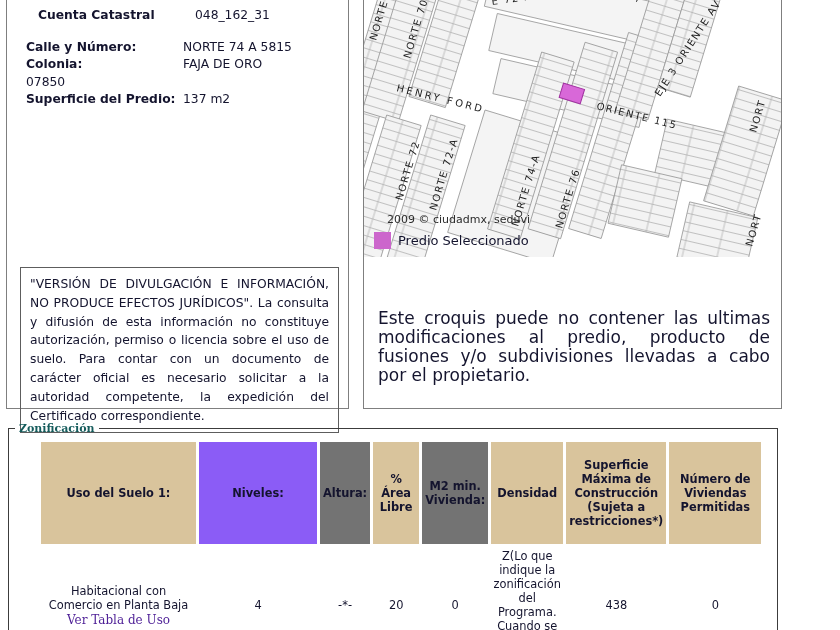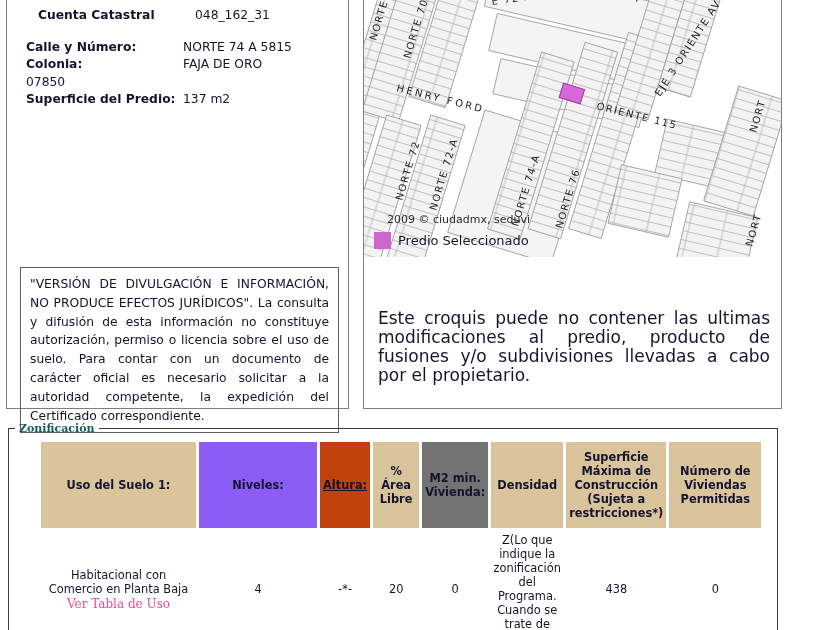--- a/index.html
+++ b/index.html
@@ -39,21 +39,21 @@
     border:1px solid #3c3c3c;box-sizing:border-box;padding:0;margin:0;
   }
   #zonificacion legend{
     font-family:"DejaVu Serif","Liberation Serif",serif;
     font-weight:bold;font-size:11px;color:#155c5c;
     margin-left:6px;padding:0 4px;
   }
   #zon-table{border-collapse:separate;border-spacing:3px;margin:4px 0 0 29px;}
   #zon-table th{
     background:#d9c49c;font-weight:bold;font-size:11.4px;color:#14142e;
-    text-align:center;vertical-align:middle;padding:8px 3px;height:64px;
+    text-align:center;vertical-align:middle;padding:16px 3px;height:64px;
   }
   #zon-table td{
     font-size:11.4px;text-align:center;vertical-align:middle;padding:2px 2px;
   }
   td.cell-densidad{vertical-align:top;padding-top:3px;}
   .uso-link{
     font-family:"DejaVu Serif","Liberation Serif",serif;
     color:#993366;font-size:12px;cursor:pointer;display:block;margin-top:1px;
   }
   
@@ -157,33 +157,33 @@
         <col style="width:46px">
       <col style="width:66px">
         <col style="width:72px">
         <col style="width:100px">
         <col style="width:92px">
     </colgroup>
     <thead>
       <tr>
         <th style="background: rgb(217, 196, 156);">Uso del Suelo 1:</th>
         <th style="background: #8b5cf6;">Niveles:</th>
-        <th style="background: #c2410c; text-decoration: underline;">Altura:</th>
+        <th style="background: #737373;">Altura:</th>
         <th style="background: rgb(217, 196, 156);">% Área Libre</th>
         <th style="background: #737373;">M2 min. Vivienda:</th>
         <th style="background: rgb(217, 196, 156);">Densidad</th>
         <th style="background: rgb(217, 196, 156);">Superficie Máxima de Construcción (Sujeta a restricciones*)</th>
         <th style="background: rgb(217, 196, 156);">Número de Viviendas Permitidas</th>
       </tr>
     </thead>
     <tbody>
       <tr>
         <td>
           <span>Habitacional con Comercio en Planta Baja</span>
-          <a class="uso-link" style="color: #ec4899;">Ver Tabla de Uso</a>
+          <a class="uso-link" style="color: #4c1d95;">Ver Tabla de Uso</a>
         </td>
         <td>4</td>
         <td>-*-</td>
         <td>20</td>
         <td>0</td>
         <td class="cell-densidad">Z(Lo que indique la zonificación del Programa. Cuando se trate de vivienda</td>
         <td>438</td>
         <td>0</td>
       </tr>
     </tbody>

